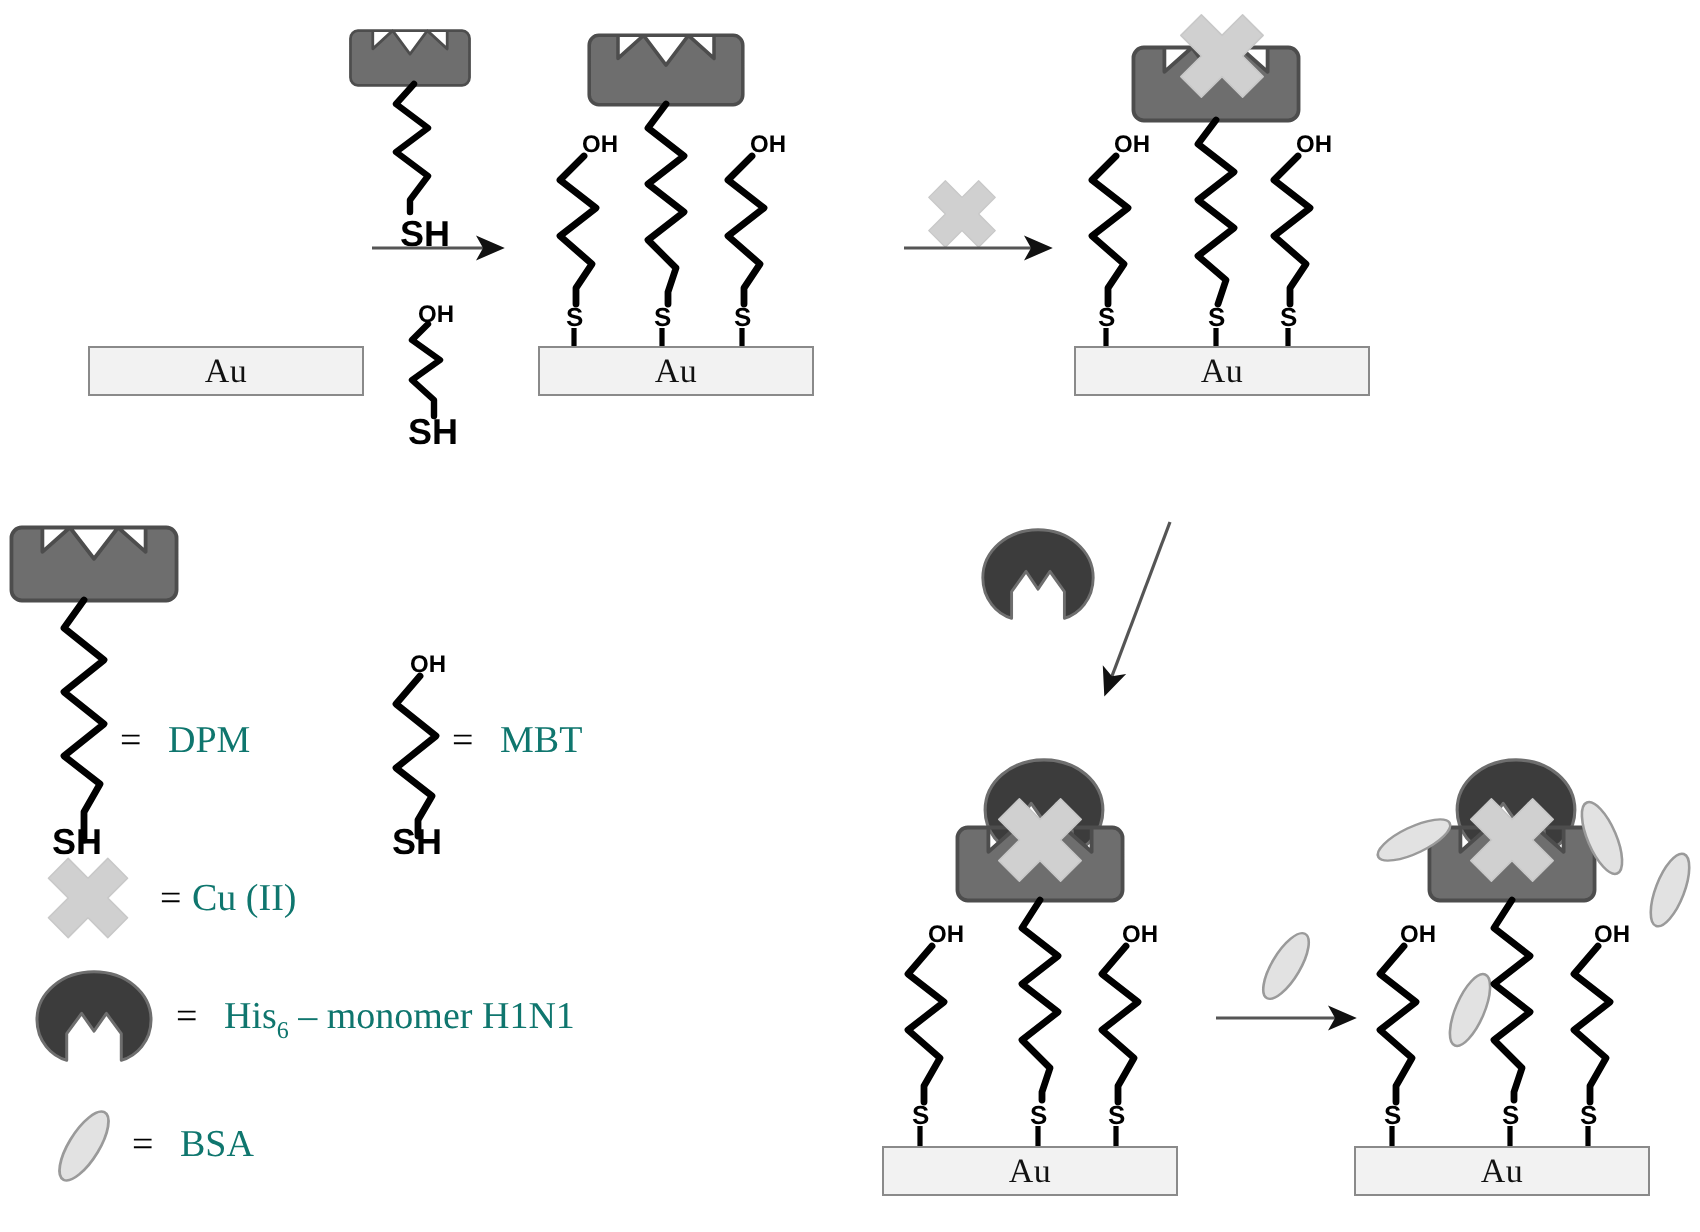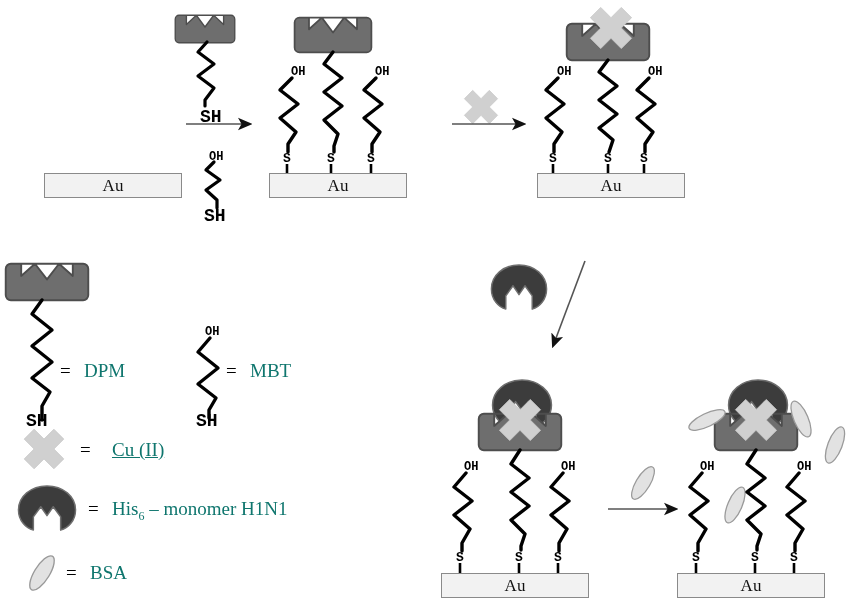--- a/index.html
+++ b/index.html
@@ -30,21 +30,21 @@
     align-items: center;
     justify-content: center;
     font-family: "Liberation Serif", "DejaVu Serif", serif;
     font-size: 17px;
     color: #111;
     letter-spacing: .2px;
   }
 
   
   .chem-label {
-    font-family: Liberation Mono, monospace;
+    font-family: Liberation Sans, sans-serif;
     font-weight: bold;
     color: #000;
     white-space: nowrap;
     line-height: 1;
   }
   .lbl-oh { font-size: 12px; }
   .lbl-sh { font-size: 18px; }
   .lbl-s  { font-size: 13px; }
 
   
@@ -203,21 +203,21 @@
     <polyline points="14,0 2,14 22,30 2,46 20,60 13,72 13,80" fill="none" stroke="#000" stroke-width="3.4" stroke-linecap="round" stroke-linejoin="round"></polyline>
   </svg>
   <div class="chem-label lbl-sh abs" style="left:196px;top:412px;">SH</div>
   <div class="legend-eq abs" style="left:226px;top:360px;">=</div>
   <div class="legend-name abs" style="left:250px;top:360px;">MBT</div>
 
   <svg class="abs" style="left:16px;top:424px;width:56px;height:50px;" viewBox="0 0 100 100">
     <use href="#sym-cu"></use>
   </svg>
   <div class="legend-eq abs" style="left:80px;top:439px;">=</div>
-  <div class="legend-name abs" style="left:112px;top:439px;text-decoration:underline;">Cu (II)</div>
+  <div class="legend-name abs" style="left:96px;top:439px;">Cu (II)</div>
 
   <svg class="abs" style="left:16px;top:484px;width:62px;height:48px;" viewBox="0 0 100 76" preserveAspectRatio="none">
     <use href="#sym-his"></use>
   </svg>
   <div class="legend-eq abs" style="left:88px;top:498px;">=</div>
   <div class="legend-name abs" style="left:112px;top:498px;"><span>His</span><sub>6</sub><span> – </span><span class="bold">monomer</span><span> H1N1</span></div>
 
   <svg class="abs" style="left:28px;top:552px;width:28px;height:42px;" viewBox="0 0 40 68" preserveAspectRatio="none">
     <g transform="rotate(28 20 34)">
         <use href="#sym-bsa"></use>

